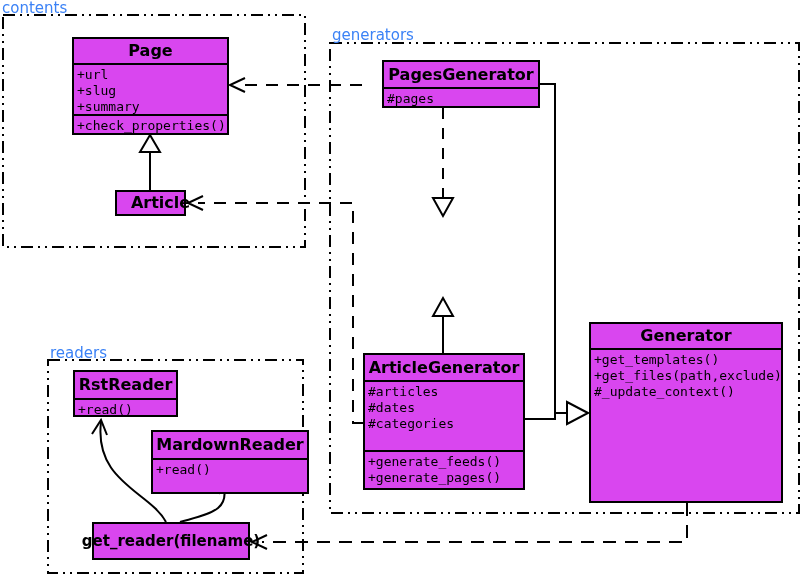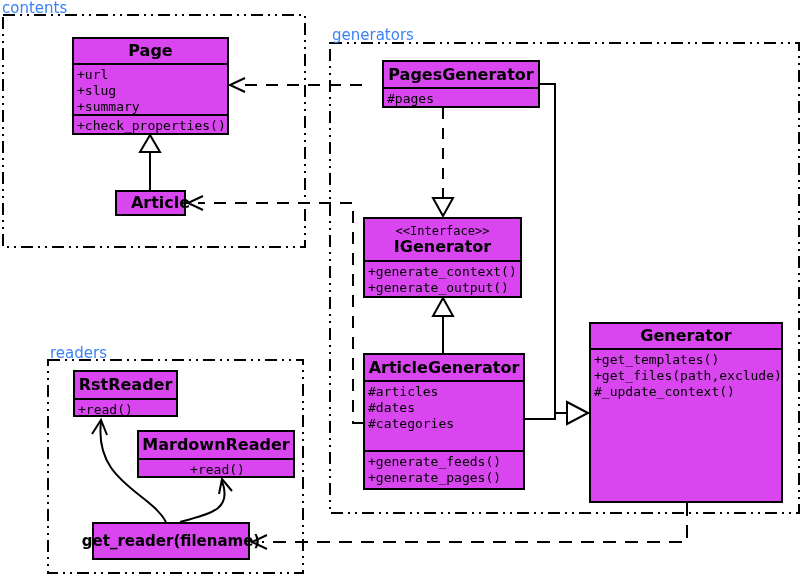--- a/index.html
+++ b/index.html
@@ -117,30 +117,20 @@
     <div class="uml-title" style="flex:1 1 auto;margin-left:20px;">Article</div>
   </div>
 
   <div class="uml-class" style="left:362px; top:60px; width:158px; height:48px;margin-left:20px;">
     <div class="uml-title" style="height:25px;">PagesGenerator</div>
     <div class="uml-compartment last">
       <div>#pages</div>
     </div>
   </div>
 
-  <div class="uml-class" style="left:363px; top:217px; width:159px; height:81px;">
-    <div class="uml-title" style="height:41px;">
-      <div class="uml-stereotype">&lt;&lt;Interface&gt;&gt;</div>
-      <div>IGenerator</div>
-    </div>
-    <div class="uml-compartment last">
-      <div>+generate_context()</div>
-      <div>+generate_output()</div>
-    </div>
-  </div>
 
   <div class="uml-class" style="left:363px; top:353px; width:162px; height:137px;">
     <div class="uml-title" style="height:25px;">ArticleGenerator</div>
     <div class="uml-compartment" style="height:70px;">
       <div>#articles</div>
       <div>#dates</div>
       <div>#categories</div>
     </div>
     <div class="uml-compartment last">
       <div>+generate_feeds()</div>
@@ -157,21 +147,21 @@
     </div>
   </div>
 
   <div class="uml-class" style="left:73px; top:370px; width:105px; height:47px;">
     <div class="uml-title" style="height:26px;">RstReader</div>
     <div class="uml-compartment last">
       <div>+read()</div>
     </div>
   </div>
 
-  <div class="uml-class" style="left:137px; top:430px; width:158px; height:48px;text-align:center;">
+  <div class="uml-class" style="left:151px; top:430px; width:158px; height:64px;">
     <div class="uml-title" style="height:26px;">MardownReader</div>
     <div class="uml-compartment last">
       <div>+read()</div>
     </div>
   </div>
 
   <div class="uml-class" style="left:92px; top:522px; width:158px; height:38px;">
     <div class="plain-box-label">get_reader(filename)</div>
   </div>
 

